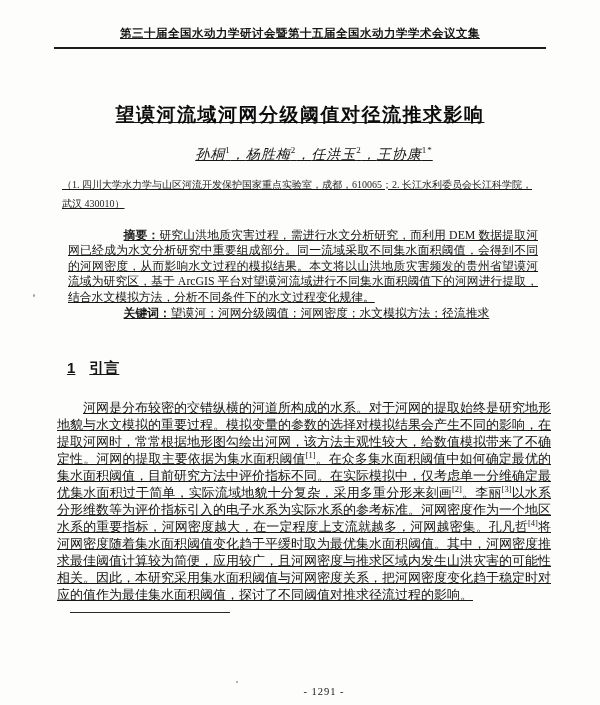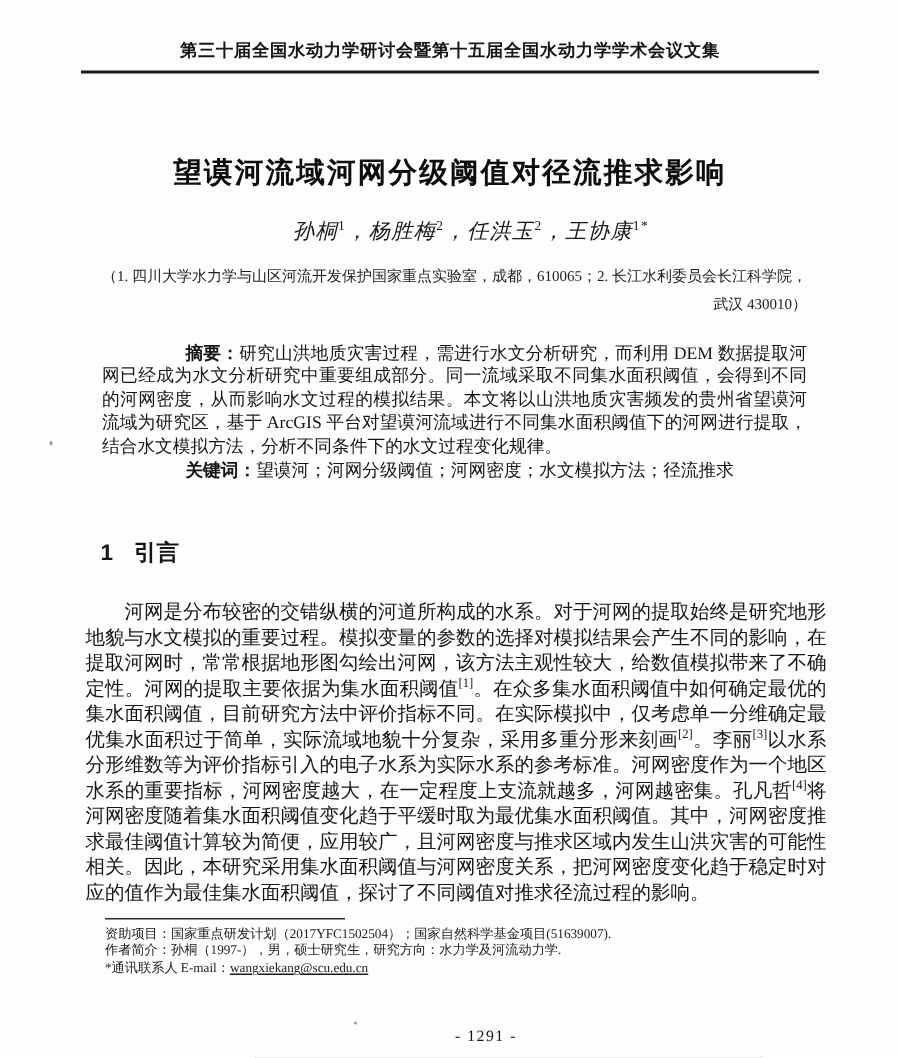--- a/index.html
+++ b/index.html
@@ -4,20 +4,21 @@
 <style>
   html,body{margin:0;padding:0;background:#e8e8e6;}
   .page{
     position:relative;
     width:600px;height:705px;
     margin:0 auto;
     background:#fdfdfc;
     overflow:hidden;
     font-family:"Liberation Serif", serif;
     color:#161616;
+    text-decoration:underline;
   }
   
   .running-head{
     margin-top:26px;
     text-align:center;
     font-size:11.5px;
     font-weight:bold;
     letter-spacing:0.5px;
     font-family:"Liberation Sans", sans-serif;
   }
@@ -43,21 +44,21 @@
     font-size:14px;
     font-style:italic;
     letter-spacing:1px;
     margin-left:28px;
   }
   .authors sup{font-size:9px;font-style:normal;}
   
   .affil{
     margin:11px auto 0 auto;
     width:476px;
-    text-align:right;
+    text-align:left;
     font-size:10px;
     line-height:19px;
     color:#1d1d1d;
   }
   
   .abstract{
     margin:15px 62px 0 68px;
     font-size:11.8px;
     line-height:15.5px;
     text-align:justify;
@@ -134,23 +135,18 @@
 
   <div class="abstract"><span class="label">摘要：</span><span>研究山洪地质灾害过程，需进行水文分析研究，而利用 DEM 数据提取河网已经成为水文分析研究中重要组成部分。同一流域采取不同集水面积阈值，会得到不同的河网密度，从而影响水文过程的模拟结果。本文将以山洪地质灾害频发的贵州省望谟河流域为研究区，基于 ArcGIS 平台对望谟河流域进行不同集水面积阈值下的河网进行提取，结合水文模拟方法，分析不同条件下的水文过程变化规律。</span></div>
 
   <div class="keywords"><span class="label">关键词：</span><span>望谟河；河网分级阈值；河网密度；水文模拟方法；径流推求</span></div>
 
   <div class="section-heading"><span>1</span><span class="sec-title">引言</span></div>
 
   <p class="body-para"><span>河网是分布较密的交错纵横的河道所构成的水系。对于河网的提取始终是研究地形地貌与水文模拟的重要过程。模拟变量的参数的选择对模拟结果会产生不同的影响，在提取河网时，常常根据地形图勾绘出河网，该方法主观性较大，给数值模拟带来了不确定性。河网的提取主要依据为集水面积阈值</span><sup>[1]</sup><span>。在众多集水面积阈值中如何确定最优的集水面积阈值，目前研究方法中评价指标不同。在实际模拟中，仅考虑单一分维确定最优集水面积过于简单，实际流域地貌十分复杂，采用多重分形来刻画</span><sup>[2]</sup><span>。李丽</span><sup>[3]</sup><span>以水系分形维数等为评价指标引入的电子水系为实际水系的参考标准。河网密度作为一个地区水系的重要指标，河网密度越大，在一定程度上支流就越多，河网越密集。孔凡哲</span><sup>[4]</sup><span>将河网密度随着集水面积阈值变化趋于平缓时取为最优集水面积阈值。其中，河网密度推求最佳阈值计算较为简便，应用较广，且河网密度与推求区域内发生山洪灾害的可能性相关。因此，本研究采用集水面积阈值与河网密度关系，把河网密度变化趋于稳定时对应的值作为最佳集水面积阈值，探讨了不同阈值对推求径流过程的影响。</span></p>
 
   <div class="foot-rule"></div>
-  <div class="footnotes">
-    <div>资助项目：国家重点研发计划（2017YFC1502504）；国家自然科学基金项目(51639007).</div>
-    <div>作者简介：孙桐（1997-），男，硕士研究生，研究方向：水力学及河流动力学.</div>
-    <div><span>*通讯联系人 E-mail：</span><span class="email">wangxiekang@scu.edu.cn</span></div>
-  </div>
 
   <div class="page-number">- 1291 -</div>
 
   <div class="speck speck-1"></div>
   <div class="speck speck-2"></div>
 </div>
 
 </body></html>

